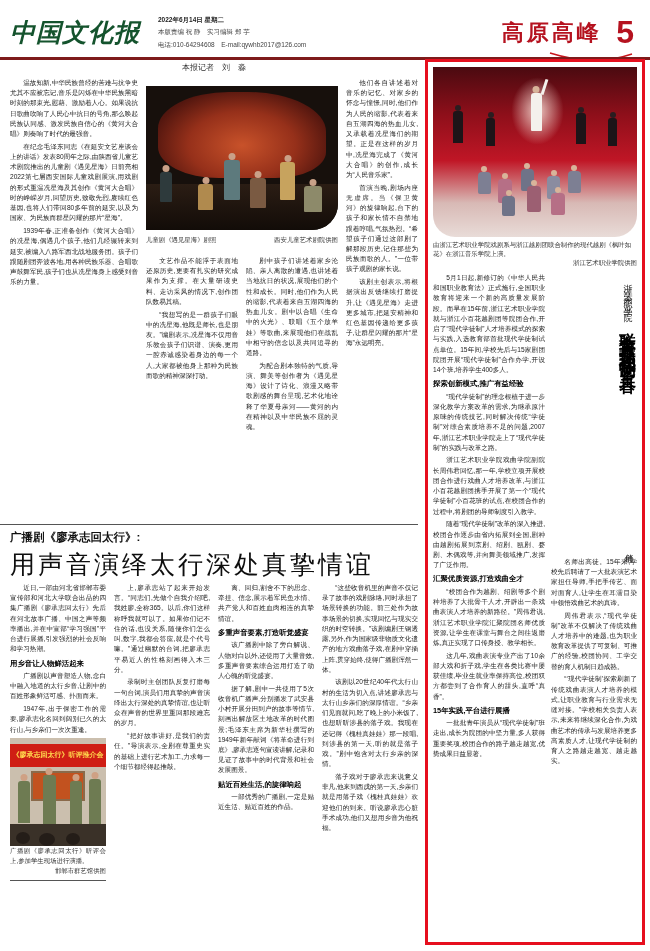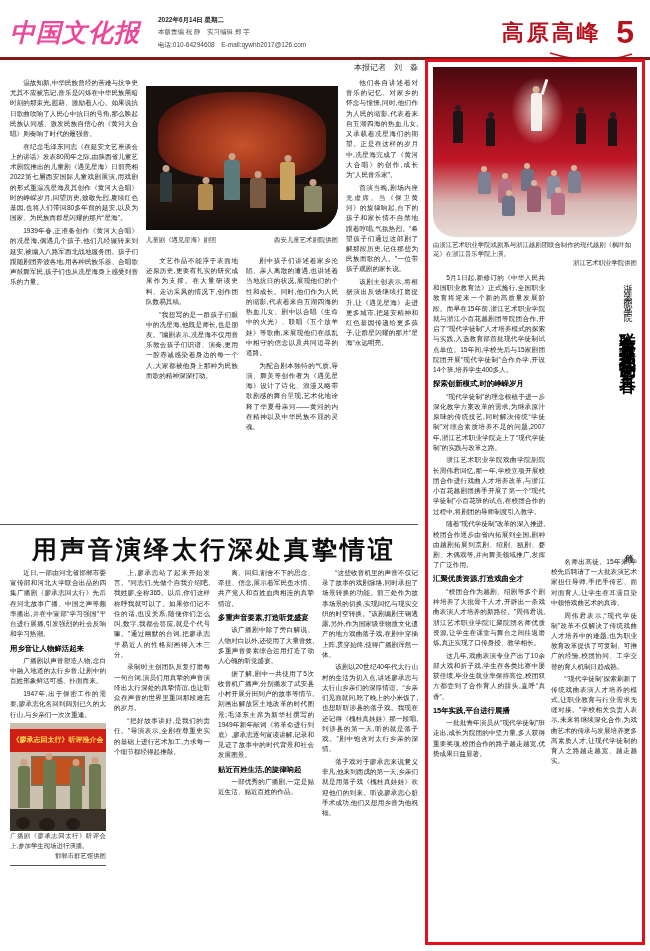--- a/index.html
+++ b/index.html
@@ -1,61 +1,61 @@
 <!DOCTYPE html>
 <html><head>
 <meta charset="utf-8">
 <style>
   html,body{margin:0;padding:0;background:#e8e8e8;}
   .page{position:relative;width:650px;height:951px;background:#ffffff;margin:0 auto;
         font-family:"Liberation Sans","DejaVu Sans",sans-serif;color:#1c1c1c;overflow:hidden;}
 
   
   .masthead{position:absolute;top:12px;left:10px;right:10px;height:44px;}
-  .logo{position:absolute;left:0;top:4px;font-size:25px;font-weight:bold;color:#ec4899;
+  .logo{position:absolute;left:0;top:4px;font-size:25px;font-weight:bold;color:#14532d;
         font-family:"Liberation Serif","DejaVu Serif",serif;font-style:italic;letter-spacing:1px;}
   .head-info{position:absolute;left:148px;top:2px;font-size:6.5px;color:#444;line-height:1.9;}
   .head-info .l1{font-weight:bold;color:#222;}
   .sec-wrap{position:absolute;right:6px;top:2px;text-align:right;}
   .sec-name{display:inline-block;font-size:22px;font-weight:bold;color:#b5121f;letter-spacing:3px;vertical-align:middle;}
   .page-no{display:inline-block;font-size:32px;font-weight:bold;color:#b5121f;margin-left:10px;vertical-align:middle;}
   .head-rule{position:absolute;top:57px;left:0;width:650px;height:2.5px;background:#7e1b1b;}
 
   
   .kicker{font-size:13px;font-weight:bold;color:#111;}
   .col{font-size:6.6px;line-height:1.55;text-align:justify;overflow:hidden;color:#222;}
   .col p{margin:0 0 2.5px;text-indent:2em;}
   .subhead{font-weight:bold;font-size:7.4px;margin:3px 0 2px;text-indent:0;color:#000;}
   .cap{font-size:6.4px;color:#333;}
 
   
   .art-top{position:absolute;left:10px;top:62px;width:408px;height:458px;}
   .art-top .headline{font-size:29px;font-weight:bold;color:#1a6ab8;letter-spacing:2px;margin:4px 0 2px;text-align:center;}
-  .art-top .byline{text-align:right;font-size:8px;color:#333;margin-bottom:5px;}
+  .art-top .byline{text-align:center;font-size:8px;color:#333;margin-bottom:5px;}
   .art-top .cols{position:relative;display:flex;height:376px;}
   .art-top .c1{width:128px;margin-right:8px;}
   .art-top .c2,.art-top .c3{width:92px;margin-right:8px;padding-top:178px;}
   .art-top .c4{flex:1;}
   .photoA{position:absolute;left:136px;top:8px;width:192px;height:144px;background:#17100c;
           border-radius:0 0 26px 0;overflow:hidden;}
   .photoA .backdrop{position:absolute;left:6%;top:4%;width:88%;height:60%;
           background:radial-gradient(ellipse at 50% 62%,#c8522a 0%,#96301a 45%,#55170f 75%,#261009 100%);
           border-radius:42% 46% 30% 36%;}
   .photoA .floor{position:absolute;left:0;bottom:0;width:100%;height:32%;
           background:linear-gradient(180deg,#2b1d14,#120c08);}
   .fig{position:absolute;border-radius:3px 3px 1px 1px;}
   .fig .hd{position:absolute;top:-7px;left:50%;transform:translateX(-50%);
            width:7px;height:7px;border-radius:50%;background:#c9a188;}
   .capline{position:absolute;left:136px;top:158px;width:192px;display:flex;justify-content:space-between;}
 
   .rule-mid{position:absolute;left:0px;top:524px;width:418px;height:1px;background:#555;}
 
   
   .art-mid{position:absolute;left:10px;top:530px;width:408px;height:415px;}
-  .art-mid .headline{font-size:25px;font-weight:bold;color:#0e0e0e;letter-spacing:3px;text-align:center;margin:3px 0 2px;}
+  .art-mid .headline{font-size:25px;font-weight:normal;color:#0e0e0e;letter-spacing:3px;margin:3px 0 2px;}
   .art-mid .byline{text-align:center;font-size:8px;color:#333;margin-bottom:5px;}
   .art-mid .cols{display:flex;height:342px;}
   .art-mid .mcol{flex:1;margin-right:8px;}
   .art-mid .mcol:last-child{margin-right:0;}
   .photoC{position:relative;width:100%;height:108px;background:#cbbfae;overflow:hidden;margin-top:3px;}
   .photoC .banner{position:absolute;left:-2%;top:6%;width:104%;height:21%;background:#cf1e14;
                   display:flex;align-items:center;justify-content:center;}
   .photoC .banner span{font-size:7px;font-weight:bold;color:#ffd84d;white-space:nowrap;}
   .photoC .screen{position:absolute;left:22%;top:31%;width:52%;height:24%;background:#c2521f;
                   border:2px solid #8a6a4a;}
@@ -165,20 +165,21 @@
       <div class="capline cap">
         <span>儿童剧《遇见星海》剧照</span>
         <span>西安儿童艺术剧院供图</span>
       </div>
     </div>
   </div>
 
   <div class="rule-mid"></div>
 
   <div class="art-mid">
+    <div class="kicker" style="font-size:11.5px;">广播剧《廖承志回太行》:</div>
     <div class="headline">用声音演绎太行深处真挚情谊</div>
     <div class="cols">
       <div class="col mcol">
         <p>近日,一部由河北省邯郸市委宣传部和河北大学联合出品的四集广播剧《廖承志回太行》先后在河北故事广播、中国之声等频率播出,并在中宣部“学习强国”平台进行展播,引发强烈的社会反响和学习热潮。</p>
         <div class="subhead">用乡音让人物鲜活起来</div>
         <p>广播剧以声音塑造人物,念白中融入地道的太行乡音,让剧中的百姓形象鲜活可感、扑面而来。</p>
         <p>1947年,出于保密工作的需要,廖承志化名回到阔别已久的太行山,与乡亲们一次次重逢。</p>
 
         <div class="photoC">
           <div class="banner">
@@ -273,21 +274,21 @@
         </div>
     </div>
     <div class="cap rcap">
       <span>由浙江艺术职业学院戏剧系与浙江越剧团联合制作的现代越剧《枫叶如花》在浙江音乐学院上演。</span>
       <span class="credit">浙江艺术职业学院供图</span>
     </div>
 
     <div class="rbody">
       <div class="col rleft">
         <p>5月1日起,新修订的《中华人民共和国职业教育法》正式施行,全国职业教育将迎来一个新的高质量发展阶段。而早在15年前,浙江艺术职业学院就与浙江小百花越剧团等院团合作,开启了“现代学徒制”人才培养模式的探索与实践,入选教育部首批现代学徒制试点单位。15年间,学校先后与15家剧团院团开展“现代学徒制”合作办学,开设14个班,培养学生400多人。</p>
-        <div class="subhead">探索创新模式,时的峥嵘岁月</div>
+        <div class="subhead">探索创新模式,推广有益经验</div>
         <p>“现代学徒制”的理念根植于进一步深化教学方案改革的需求,为继承原汁原味的传统技艺,同时解决传统“学徒制”对综合素质培养不足的问题,2007年,浙江艺术职业学院走上了“现代学徒制”的实践与改革之路。</p>
         <p>浙江艺术职业学院戏曲学院副院长周伟君回忆,那一年,学校立项开展校团合作进行戏曲人才培养改革,与浙江小百花越剧团携手开展了第一个“现代学徒制”小百花班的试点,在校团合作的过程中,将剧团的导师制度引入教学。</p>
         <p>随着“现代学徒制”改革的深入推进,校团合作逐步由省内拓展到全国,剧种由越剧拓展到京剧、绍剧、瓯剧、婺剧、木偶戏等,并向舞美领域推广,发挥了广泛作用。</p>
         <div class="subhead">汇聚优质资源,打造戏曲全才</div>
         <p>“校团合作为越剧、绍剧等多个剧种培养了大批骨干人才,开辟出一条戏曲表演人才培养的新路径。”周伟君说,浙江艺术职业学院汇聚院团名师优质资源,让学生在课堂与舞台之间往返磨炼,真正实现了口传身授、教学相长。</p>
         <p>这几年,戏曲表演专业产出了10余部大戏和折子戏,学生在各类比赛中屡获佳绩,毕业生就业率保持高位,校团双方都尝到了合作育人的甜头,直呼“真香”。</p>
         <div class="subhead">15年实践,平台进行展播</div>
         <p>一批批青年演员从“现代学徒制”班走出,成长为院团的中坚力量,多人获得重要奖项,校团合作的路子越走越宽,优势成果日益显著。</p>
       </div>
       <div class="rright">

